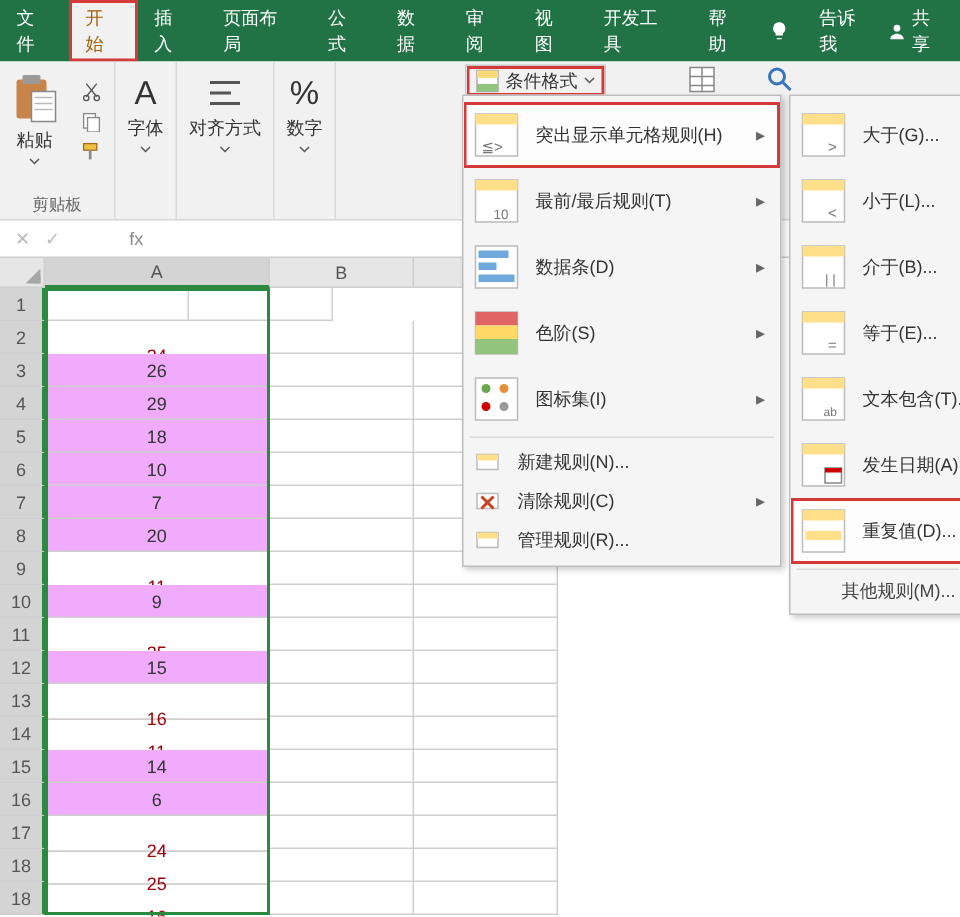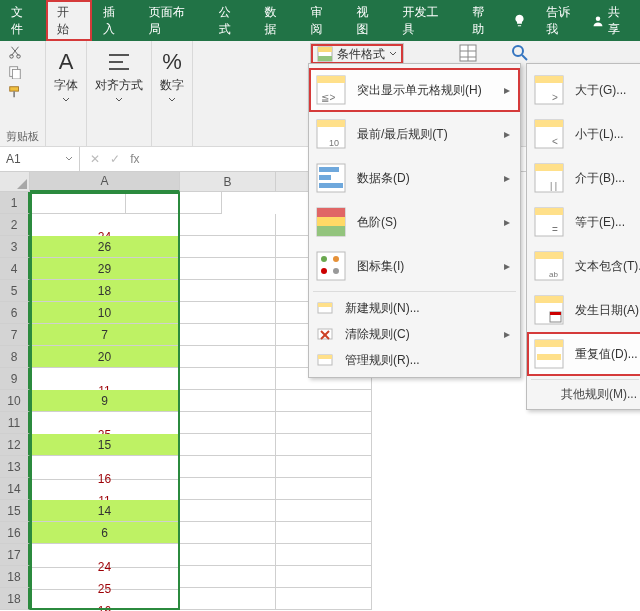--- a/index.html
+++ b/index.html
@@ -36,21 +36,21 @@
   }
   .menubar .tabs{display:flex;height:100%;}
   .menubar .tab{
     padding:0 11px;
     height:100%;
     display:flex;align-items:center;
     cursor:pointer;
   }
   .menubar .tab.active{
     background:var(--panel);
-    color:#404040;
+    color:#a16207;
   }
   .menubar .tab.hl{border:2px solid var(--hl-red);padding:0 9px;}
   .menubar .right{margin-left:auto;display:flex;align-items:center;gap:4px;padding-right:8px;justify-content:flex-end;}
   .menubar .tell{display:flex;align-items:center;gap:20px;margin-left:6px;justify-content:space-between;}
   .lightbulb-icon{width:13px;height:13px;}
   .menubar .share{display:flex;align-items:center;gap:4px;margin-left:10px;}
   .share-icon{width:12px;height:12px;}
 
   
   .ribbon{
@@ -58,21 +58,21 @@
     background:var(--panel);
     border-bottom:1px solid var(--divider);
     display:flex;
     position:relative;
   }
   .group{
     display:flex;flex-direction:column;justify-content:space-between;
     padding:4px 6px 2px;
     border-right:1px solid var(--divider);
   }
-  .group-label{font-size:11px;color:#666;text-align:right;padding-top:2px;}
+  .group-label{font-size:11px;color:#666;text-align:center;padding-top:2px;}
   .big-btn{
     display:flex;flex-direction:column;align-items:center;gap:2px;
     padding:4px 2px;
   }
   .big-btn .cap{font-size:12px;}
   .toprow{display:flex;align-items:center;gap:12px;}
   .sidegrp{display:flex;flex-direction:column;gap:6px;padding:0 2px;}
 
   
   svg{display:block;}
@@ -91,21 +91,21 @@
     background:#fff;
   }
   .namebox{
     width:80px;height:100%;border-right:1px solid var(--grid);
     display:flex;align-items:center;padding:0 6px;gap:6px;
     color:#555;
     flex-shrink:0;
   }
   .namebox .dd{margin-left:auto;}
   .fx-area{display:flex;align-items:center;gap:10px;padding:0 10px;color:#888;}
-  .fx{}
+  .fx{margin-left:36px;}
 
   
   .sheet{position:relative;height:calc(611px - 28px - 106px - 25px);}
   .colhdrs{display:flex;position:sticky;top:0;}
   .corner{
     width:30px;height:20px;border-right:1px solid var(--grid);border-bottom:1px solid var(--grid);
     background:var(--panel-dk);flex-shrink:0;
     position:relative;
   }
   .corner::after{
@@ -127,21 +127,21 @@
     display:flex;align-items:center;justify-content:center;color:#555;
     flex-shrink:0;
   }
   .rowhdr.sel{background:#d4d4d4;border-right:2px solid #2b8a3e;}
   .cell{
     width:150px;border-right:1px solid var(--grid);border-bottom:1px solid var(--grid);
     display:flex;align-items:center;justify-content:center;
     background:#fff;
   }
   .cell.w2{width:96px;}
-  .cell.col-a{background:#bef264;}
+  .cell.col-a{background:#f0abfc;}
   .cell.hdrcell{background:#d9d9d9;font-weight:400;}
   .cell.dup{background:var(--sel-pink);color:var(--sel-pink-txt);margin-top:23px;}
   .sel-outline{
     position:absolute;
     left:30px;top:20px;
     width:150px;
     border:2px solid #2b8a3e;
     pointer-events:none;
   }
 
@@ -236,20 +236,34 @@
           <path fill="#fff" d="M2 15c0-3 3-5 6-5s6 2 6 5z"></path>
         </svg>
       <span>共享</span>
     </div>
   </div>
 </div>
 
 <div class="ribbon">
   <div class="group">
     <div class="toprow">
+      <div class="big-btn">
+        <svg class="ico-paste" viewBox="0 0 30 34">
+          <rect x="3" y="4" width="20" height="26" rx="2" fill="#c9844a"></rect>
+          <rect x="7" y="1" width="12" height="6" rx="1" fill="#9a9a9a"></rect>
+          <rect x="13" y="12" width="16" height="20" fill="#fff" stroke="#888"></rect>
+          <line x1="15" y1="16" x2="27" y2="16" stroke="#bbb"></line>
+            <line x1="15" y1="20" x2="27" y2="20" stroke="#bbb"></line>
+            <line x1="15" y1="24" x2="27" y2="24" stroke="#bbb"></line>
+        </svg>
+        <span class="cap">粘贴</span>
+        <svg class="ico-arrow" viewBox="0 0 8 8">
+            <path d="M1 2l3 3 3-3" fill="none" stroke="#555"></path>
+          </svg>
+      </div>
       <div class="sidegrp">
         <svg class="ico-scissors" viewBox="0 0 16 16">
             <path d="M4 2l8 10M12 2L4 12" stroke="#555" fill="none"></path>
             <circle cx="4" cy="13" r="2" fill="none" stroke="#555"></circle>
             <circle cx="12" cy="13" r="2" fill="none" stroke="#555"></circle>
           </svg>
         <svg width="14" height="14" viewBox="0 0 16 16">
             <rect x="2" y="2" width="9" height="11" fill="#fff" stroke="#888"></rect>
             <rect x="5" y="5" width="9" height="11" fill="#fff" stroke="#888"></rect>
           </svg>
@@ -321,26 +335,20 @@
   </div>
   <div class="other-rib" style="left:510px">
     <svg width="20" height="20" viewBox="0 0 20 20">
         <circle cx="8" cy="8" r="5" fill="none" stroke="#3575c0" stroke-width="2"></circle>
         <line x1="12" y1="12" x2="17" y2="17" stroke="#3575c0" stroke-width="2"></line>
       </svg>
   </div>
 </div>
 
 <div class="fbar">
-  <div class="namebox">
-    <span>A1</span>
-    <svg class="dd" width="8" height="8" viewBox="0 0 8 8">
-        <path d="M1 2l3 3 3-3" fill="none" stroke="#888"></path>
-      </svg>
-  </div>
   <div class="fx-area">
     <span style="color:#bbb">✕</span>
     <span style="color:#bbb">✓</span>
     <span class="fx">fx</span>
   </div>
 </div>
 
 <div class="sheet">
   <div class="colhdrs">
     <div class="corner"></div>

